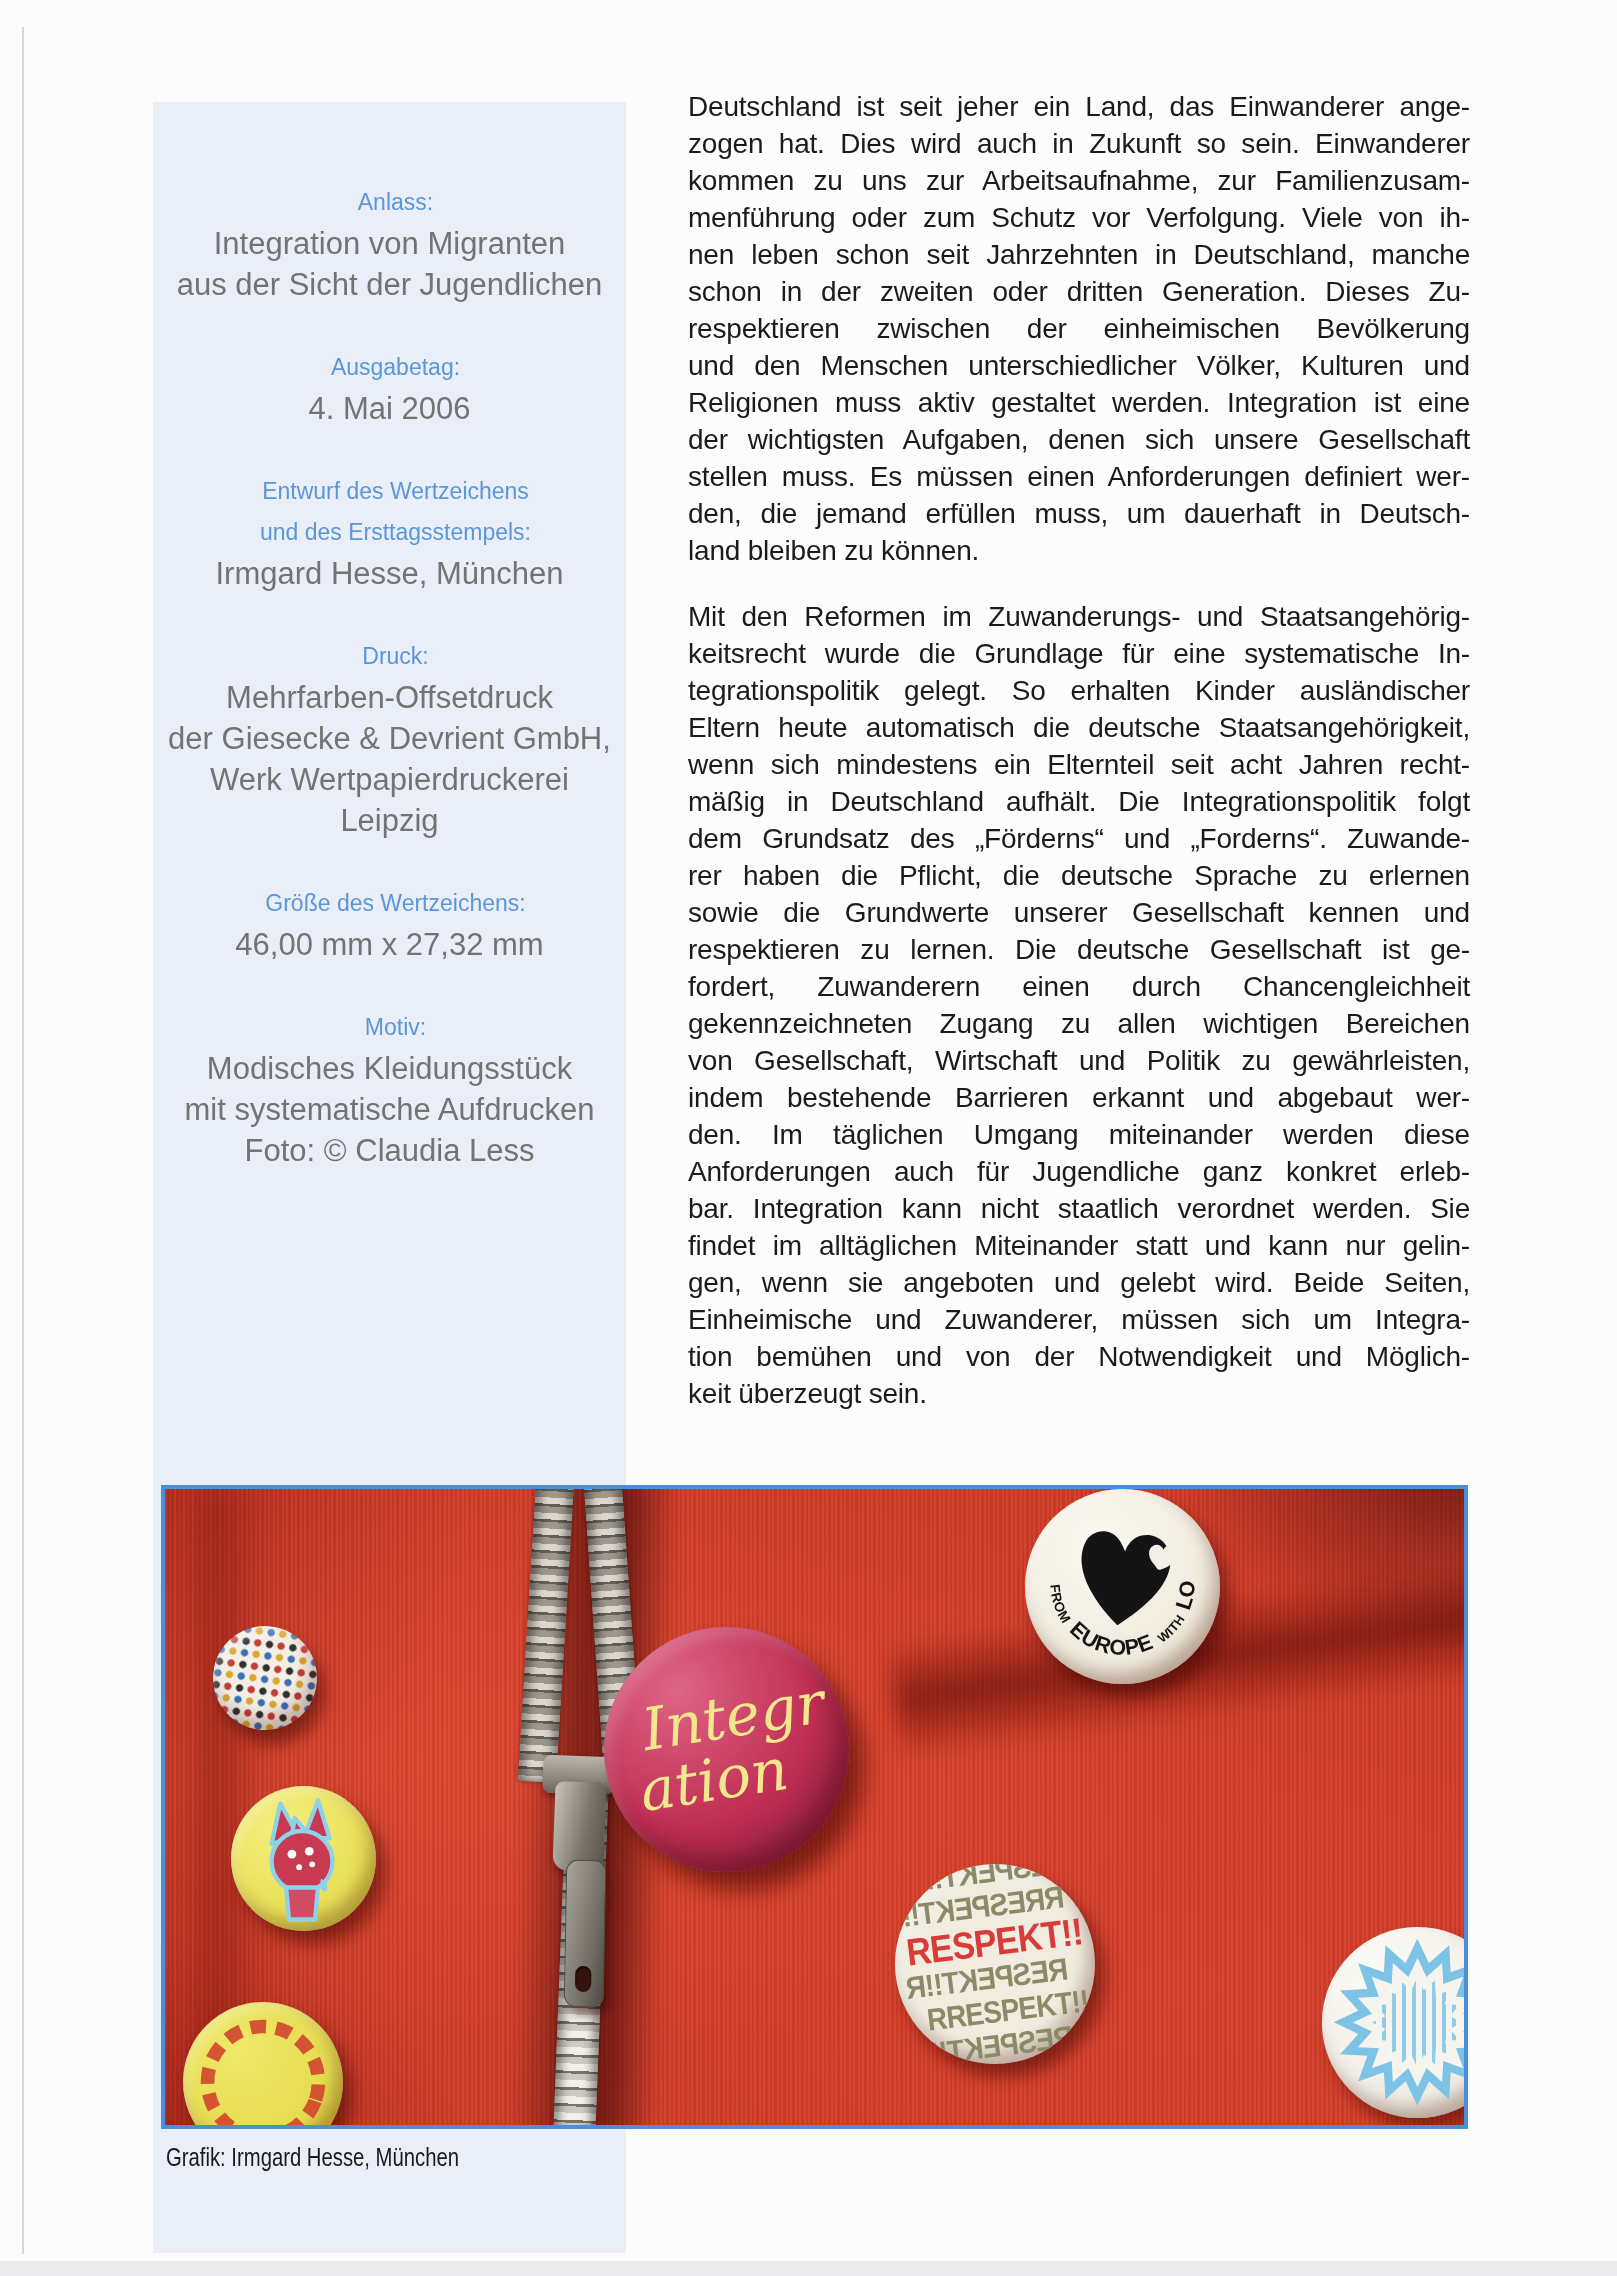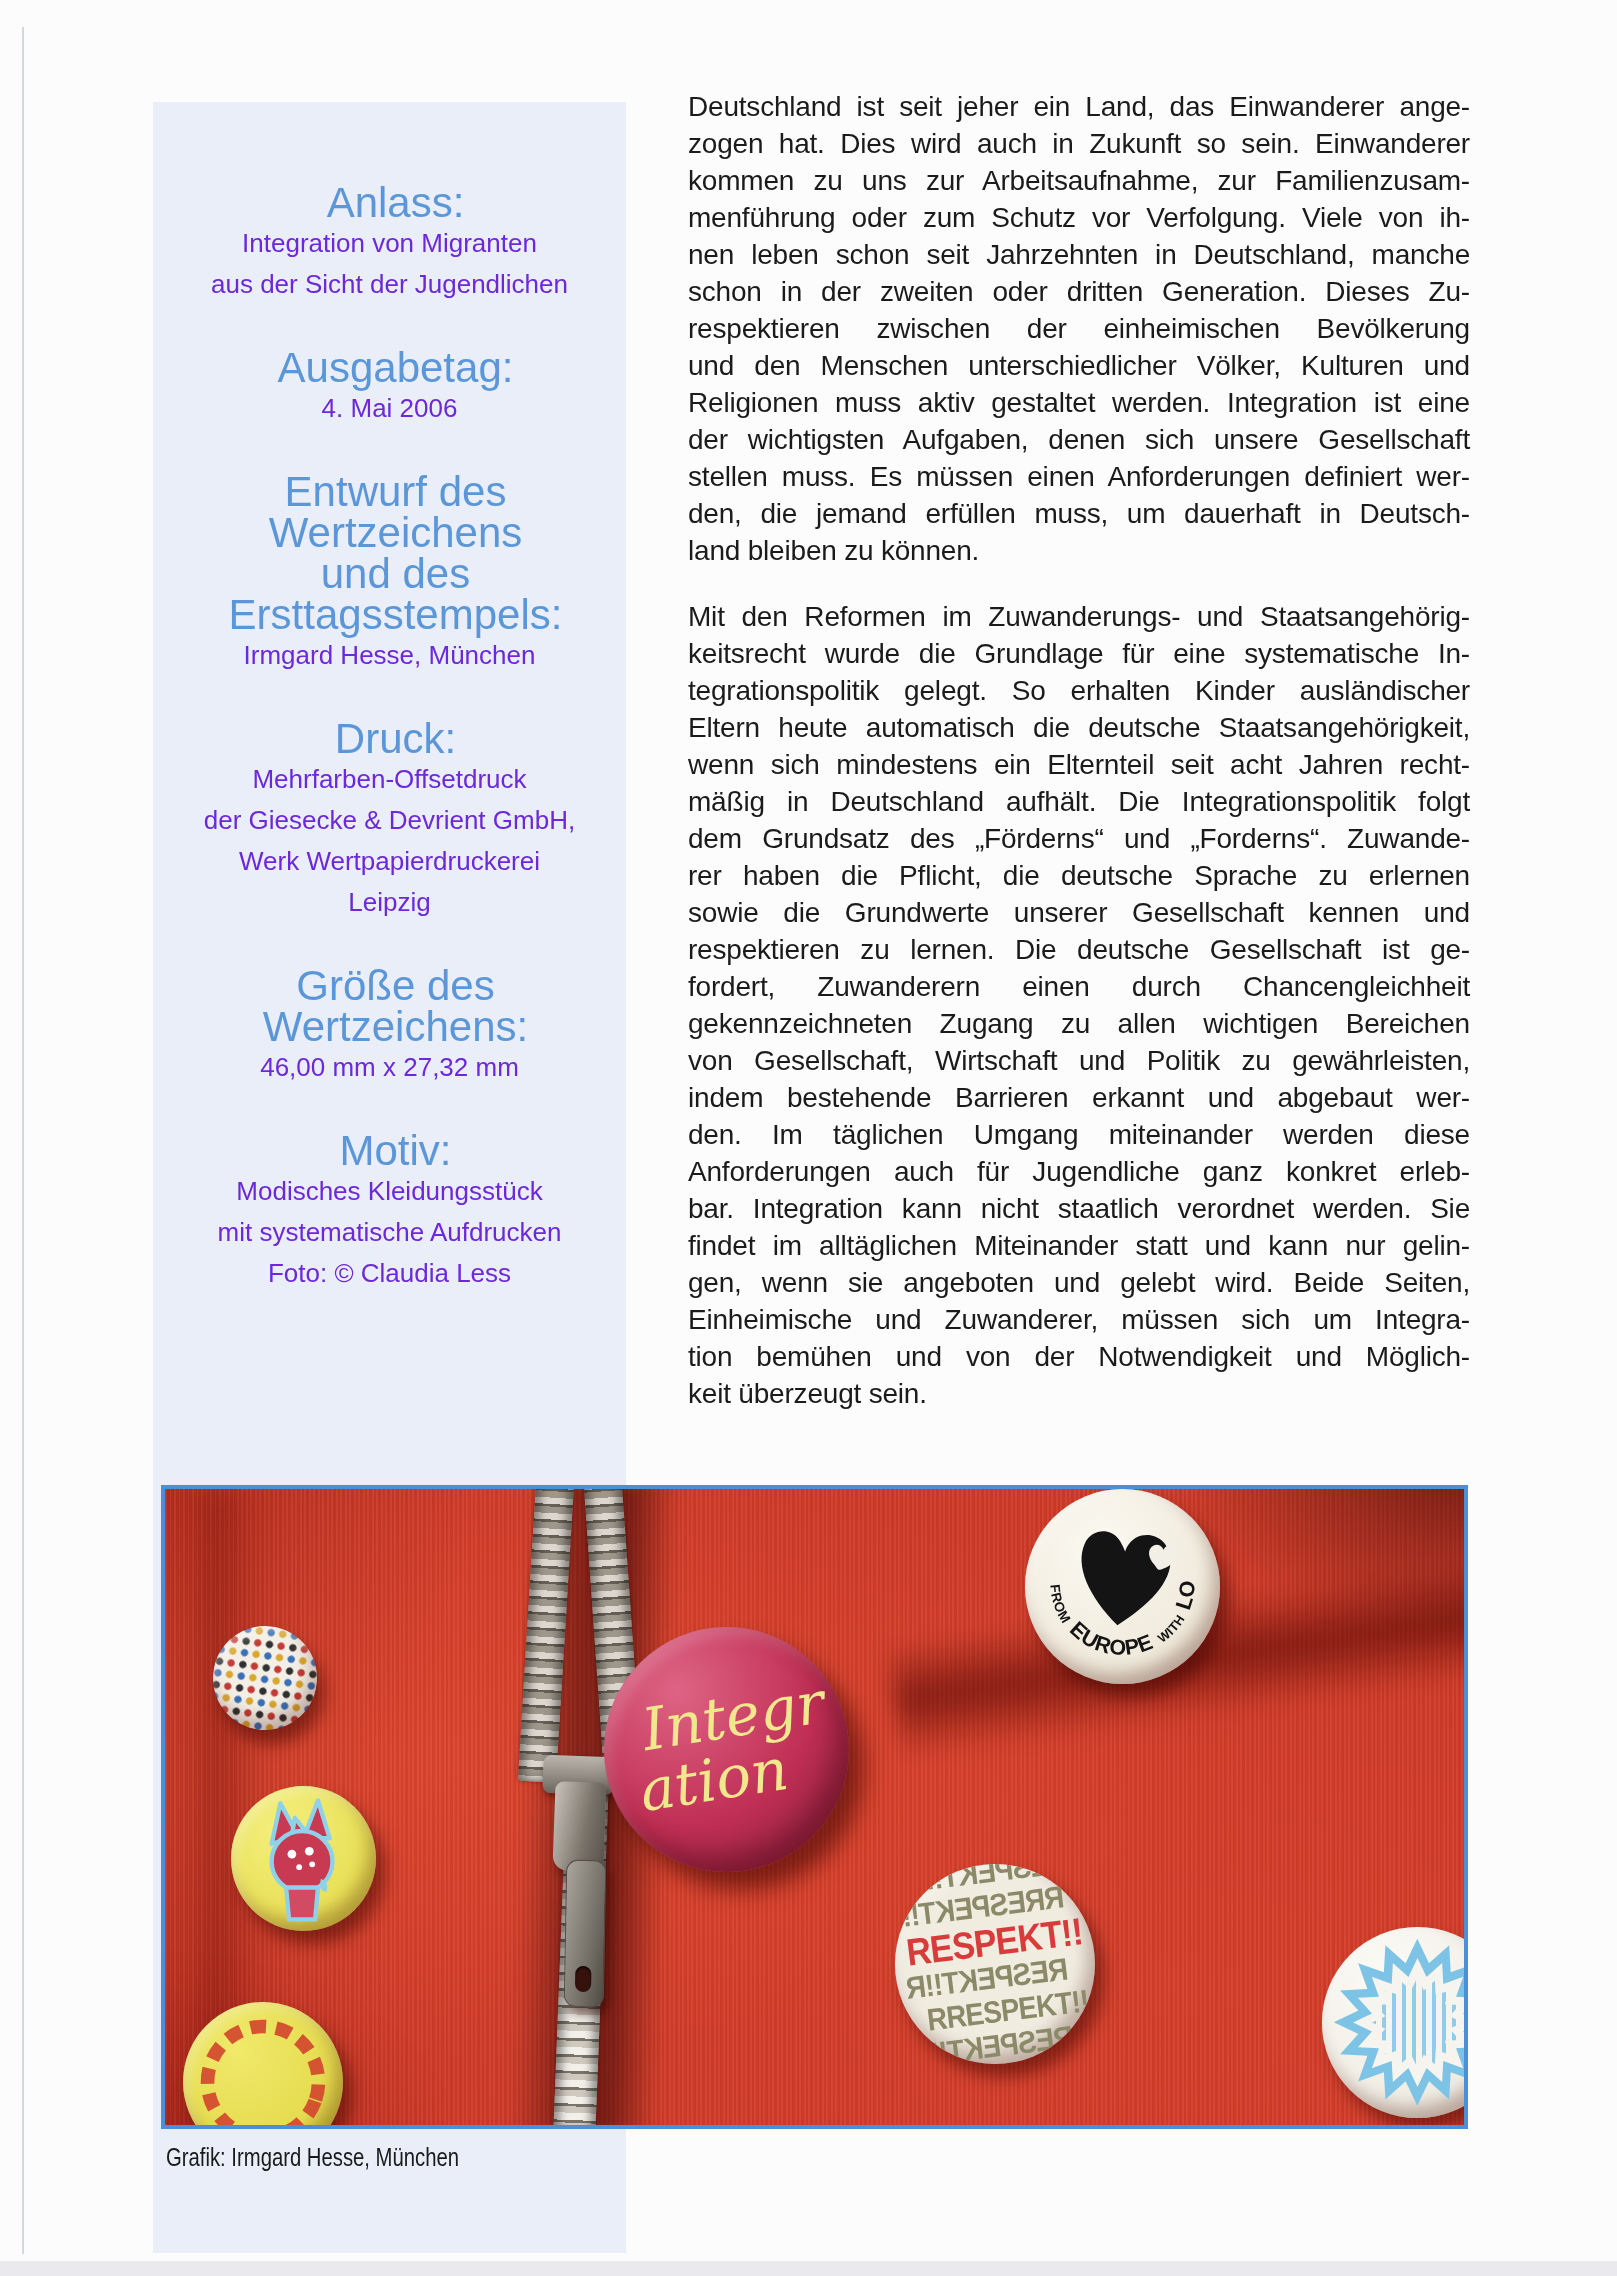--- a/index.html
+++ b/index.html
@@ -9,22 +9,22 @@
     font-family:"Liberation Sans", sans-serif;
   }
   
   #scanline-left{position:absolute;left:22px;top:27px;width:1.8px;height:2227px;background:rgba(165,170,182,.45);}
   #scanband-bottom{position:absolute;left:0;top:2261px;width:1617px;height:15.5px;background:#eaeaee;}
 
   
   #sidebar{position:absolute;left:153px;top:102px;width:473px;height:2151px;background:#e9eef8;}
   #sb-sections{padding-top:80px;text-align:center;}
   .sb-section{margin-bottom:42px;}
-  .sb-label{font-size:42px;line-height:41px;color:#5b97d8;margin-left:12px;}
-  .sb-value{font-size:26px;line-height:41px;color:#6d28d9;}
+  .sb-label{font-size:23px;line-height:41px;color:#5b97d8;margin-left:12px;}
+  .sb-value{font-size:31px;line-height:41px;color:#737373;}
 
   
   #bodycol{position:absolute;left:688px;top:88px;width:782px;color:#1b1b1b;
            font-size:28px;line-height:37px;letter-spacing:-0.2px;}
   .para + .para{margin-top:29px;}
   .tl{text-align:justify;text-align-last:justify;}
   .tl-last{text-align-last:left;}
 
   
   #photo{position:absolute;left:161px;top:1485px;width:1299px;height:636px;margin:0;

